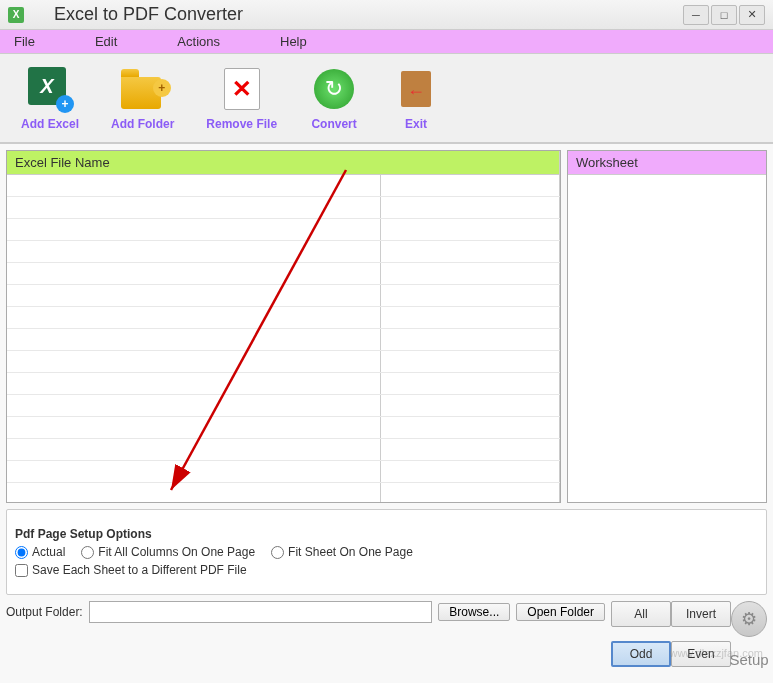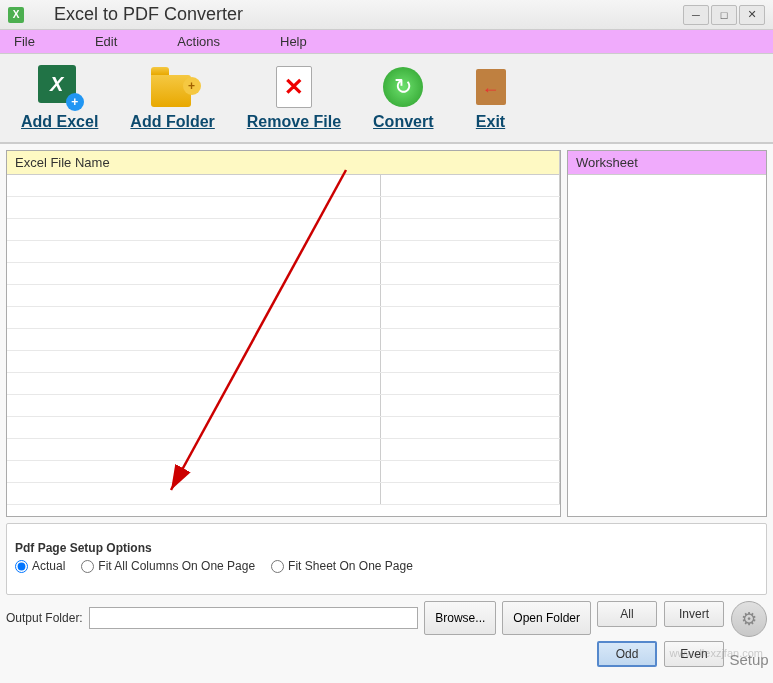--- a/index.html
+++ b/index.html
@@ -105,24 +105,23 @@
       gap: 4px;
     }
     .toolbar-btn .icon-area {
       width: 48px;
       height: 48px;
       display: flex;
       align-items: center;
       justify-content: center;
     }
     .toolbar-btn .btn-label {
-      font-size: 16px;
+      font-size: 12px;
       font-weight: bold;
-      color: #0c4a6e;
-      text-decoration: underline;
+      color: #8b5cf6;
     }
 
     
     .icon-excel {
       width: 44px;
       height: 44px;
       position: relative;
     }
     .icon-excel .excel-bg {
       width: 38px;
@@ -281,21 +280,21 @@
     .file-table-container {
       flex: 1;
       border: 1px solid #aaa;
       background: white;
       display: flex;
       flex-direction: column;
       overflow: hidden;
     }
     .file-table-header {
       display: flex;
-      background: #fef9c3;
+      background: #bef264;
       border-bottom: 1px solid #ccc;
     }
     .col-filename {
       flex: 2.2;
       padding: 4px 8px;
       border-right: 1px solid #ccc;
       font-weight: normal;
       color: #333;
       font-size: 13px;
     }
@@ -377,21 +376,21 @@
     }
 
     
     .bottom-controls {
       display: flex;
       gap: 6px;
       align-items: stretch;
     }
     .page-btn-row {
       display: flex;
-      gap: 7px;
+      gap: 0;
     }
     .page-btn {
       width: 60px;
       height: 26px;
       border: 1px solid #aaa;
       background: linear-gradient(to bottom, #f8f8f8, #e8e8e8);
       cursor: pointer;
       font-size: 12px;
       border-radius: 2px;
       color: #333;
@@ -408,21 +407,21 @@
     }
     .output-input {
       flex: 1;
       height: 22px;
       border: 1px solid #aaa;
       padding: 2px 4px;
       font-size: 12px;
       background: white;
     }
     .output-btn {
-      height: 34px;
+      height: 18px;
       padding: 0 10px;
       border: 1px solid #aaa;
       background: linear-gradient(to bottom, #f8f8f8, #e8e8e8);
       cursor: pointer;
       font-size: 12px;
       border-radius: 2px;
       white-space: nowrap;
     }
 
     .bottom-row {
@@ -615,20 +614,24 @@
       </label>
       <label class="radio-label">
         <input type="radio" name="pdf-layout" style="">
         <span>Fit All Columns On One Page</span>
       </label>
       <label class="radio-label">
         <input type="radio" name="pdf-layout" style="">
         <span>Fit Sheet On One Page</span>
       </label>
     </div>
+    <label class="checkbox-label">
+      <input type="checkbox" style="">
+      <span>Save Each Sheet to a Different PDF File</span>
+    </label>
   </div>
 
   <div class="bottom-controls">
 
     <div style="flex:1; display:flex; flex-direction:column; gap:4px;">
       <div class="bottom-row">
         <span class="output-label">Output Folder:</span>
         <input type="text" class="output-input" value="" style="">
         <button class="output-btn">Browse...</button>
         <button class="output-btn">Open Folder</button>

